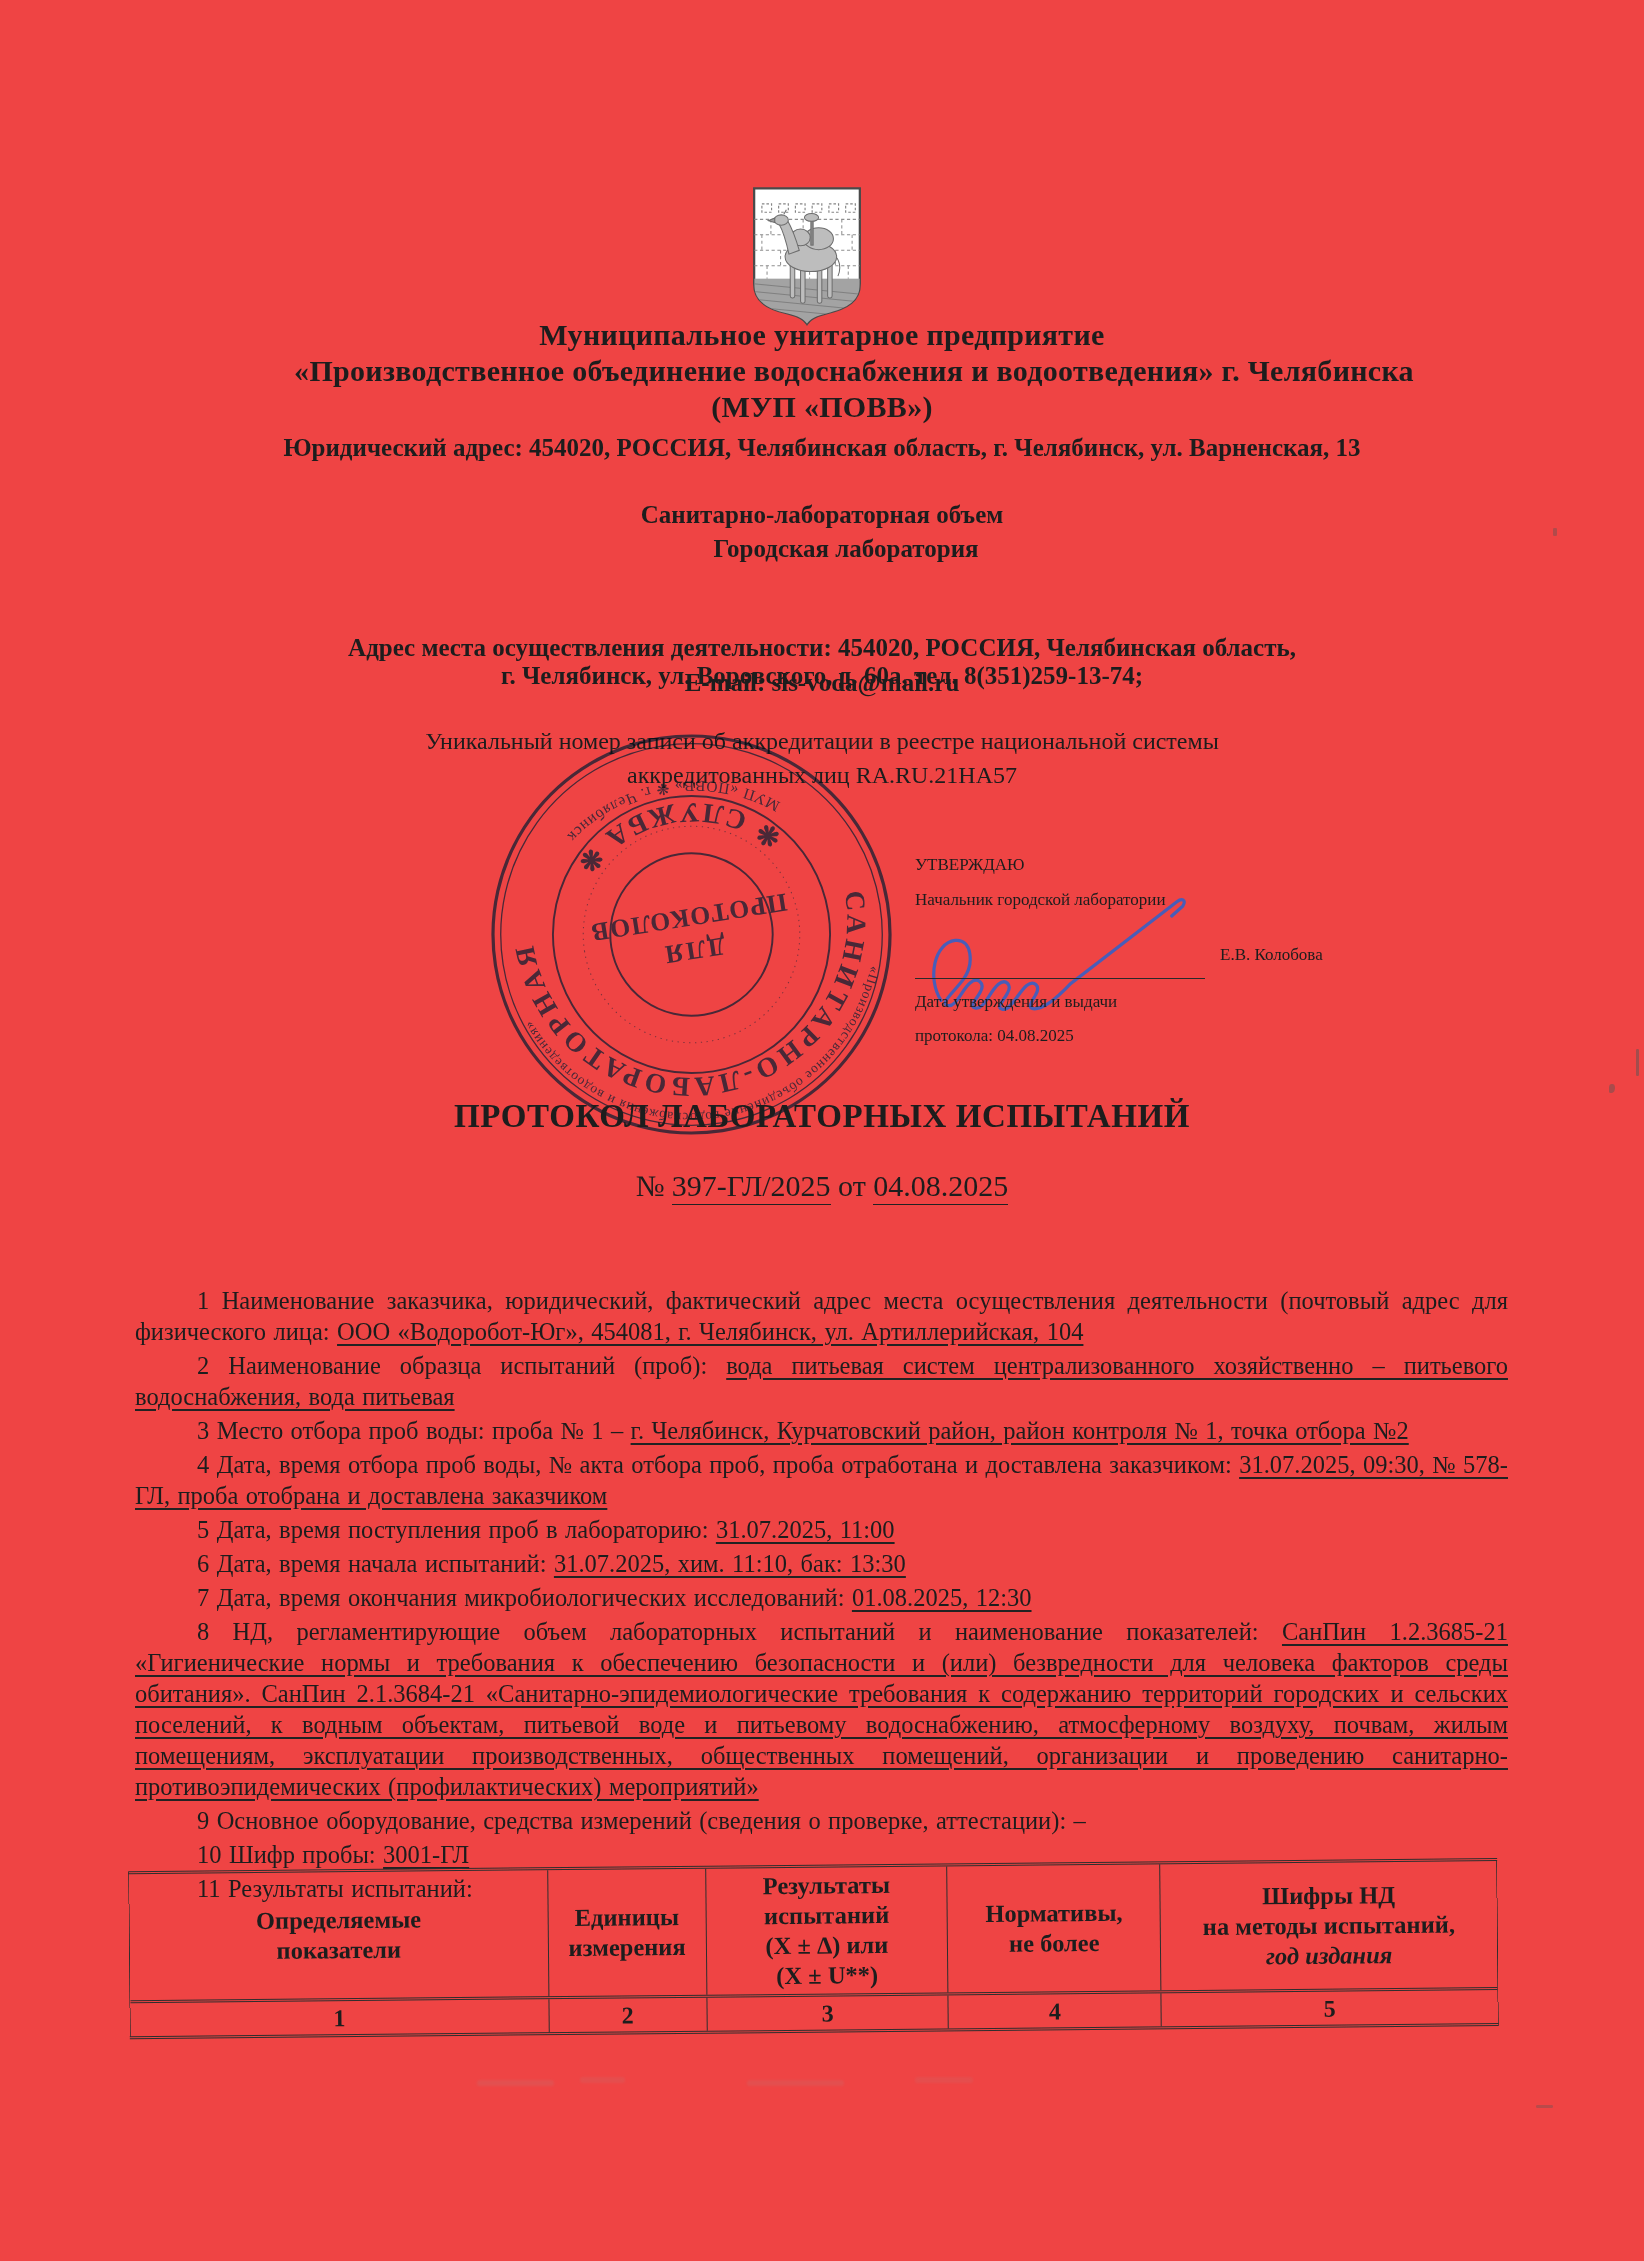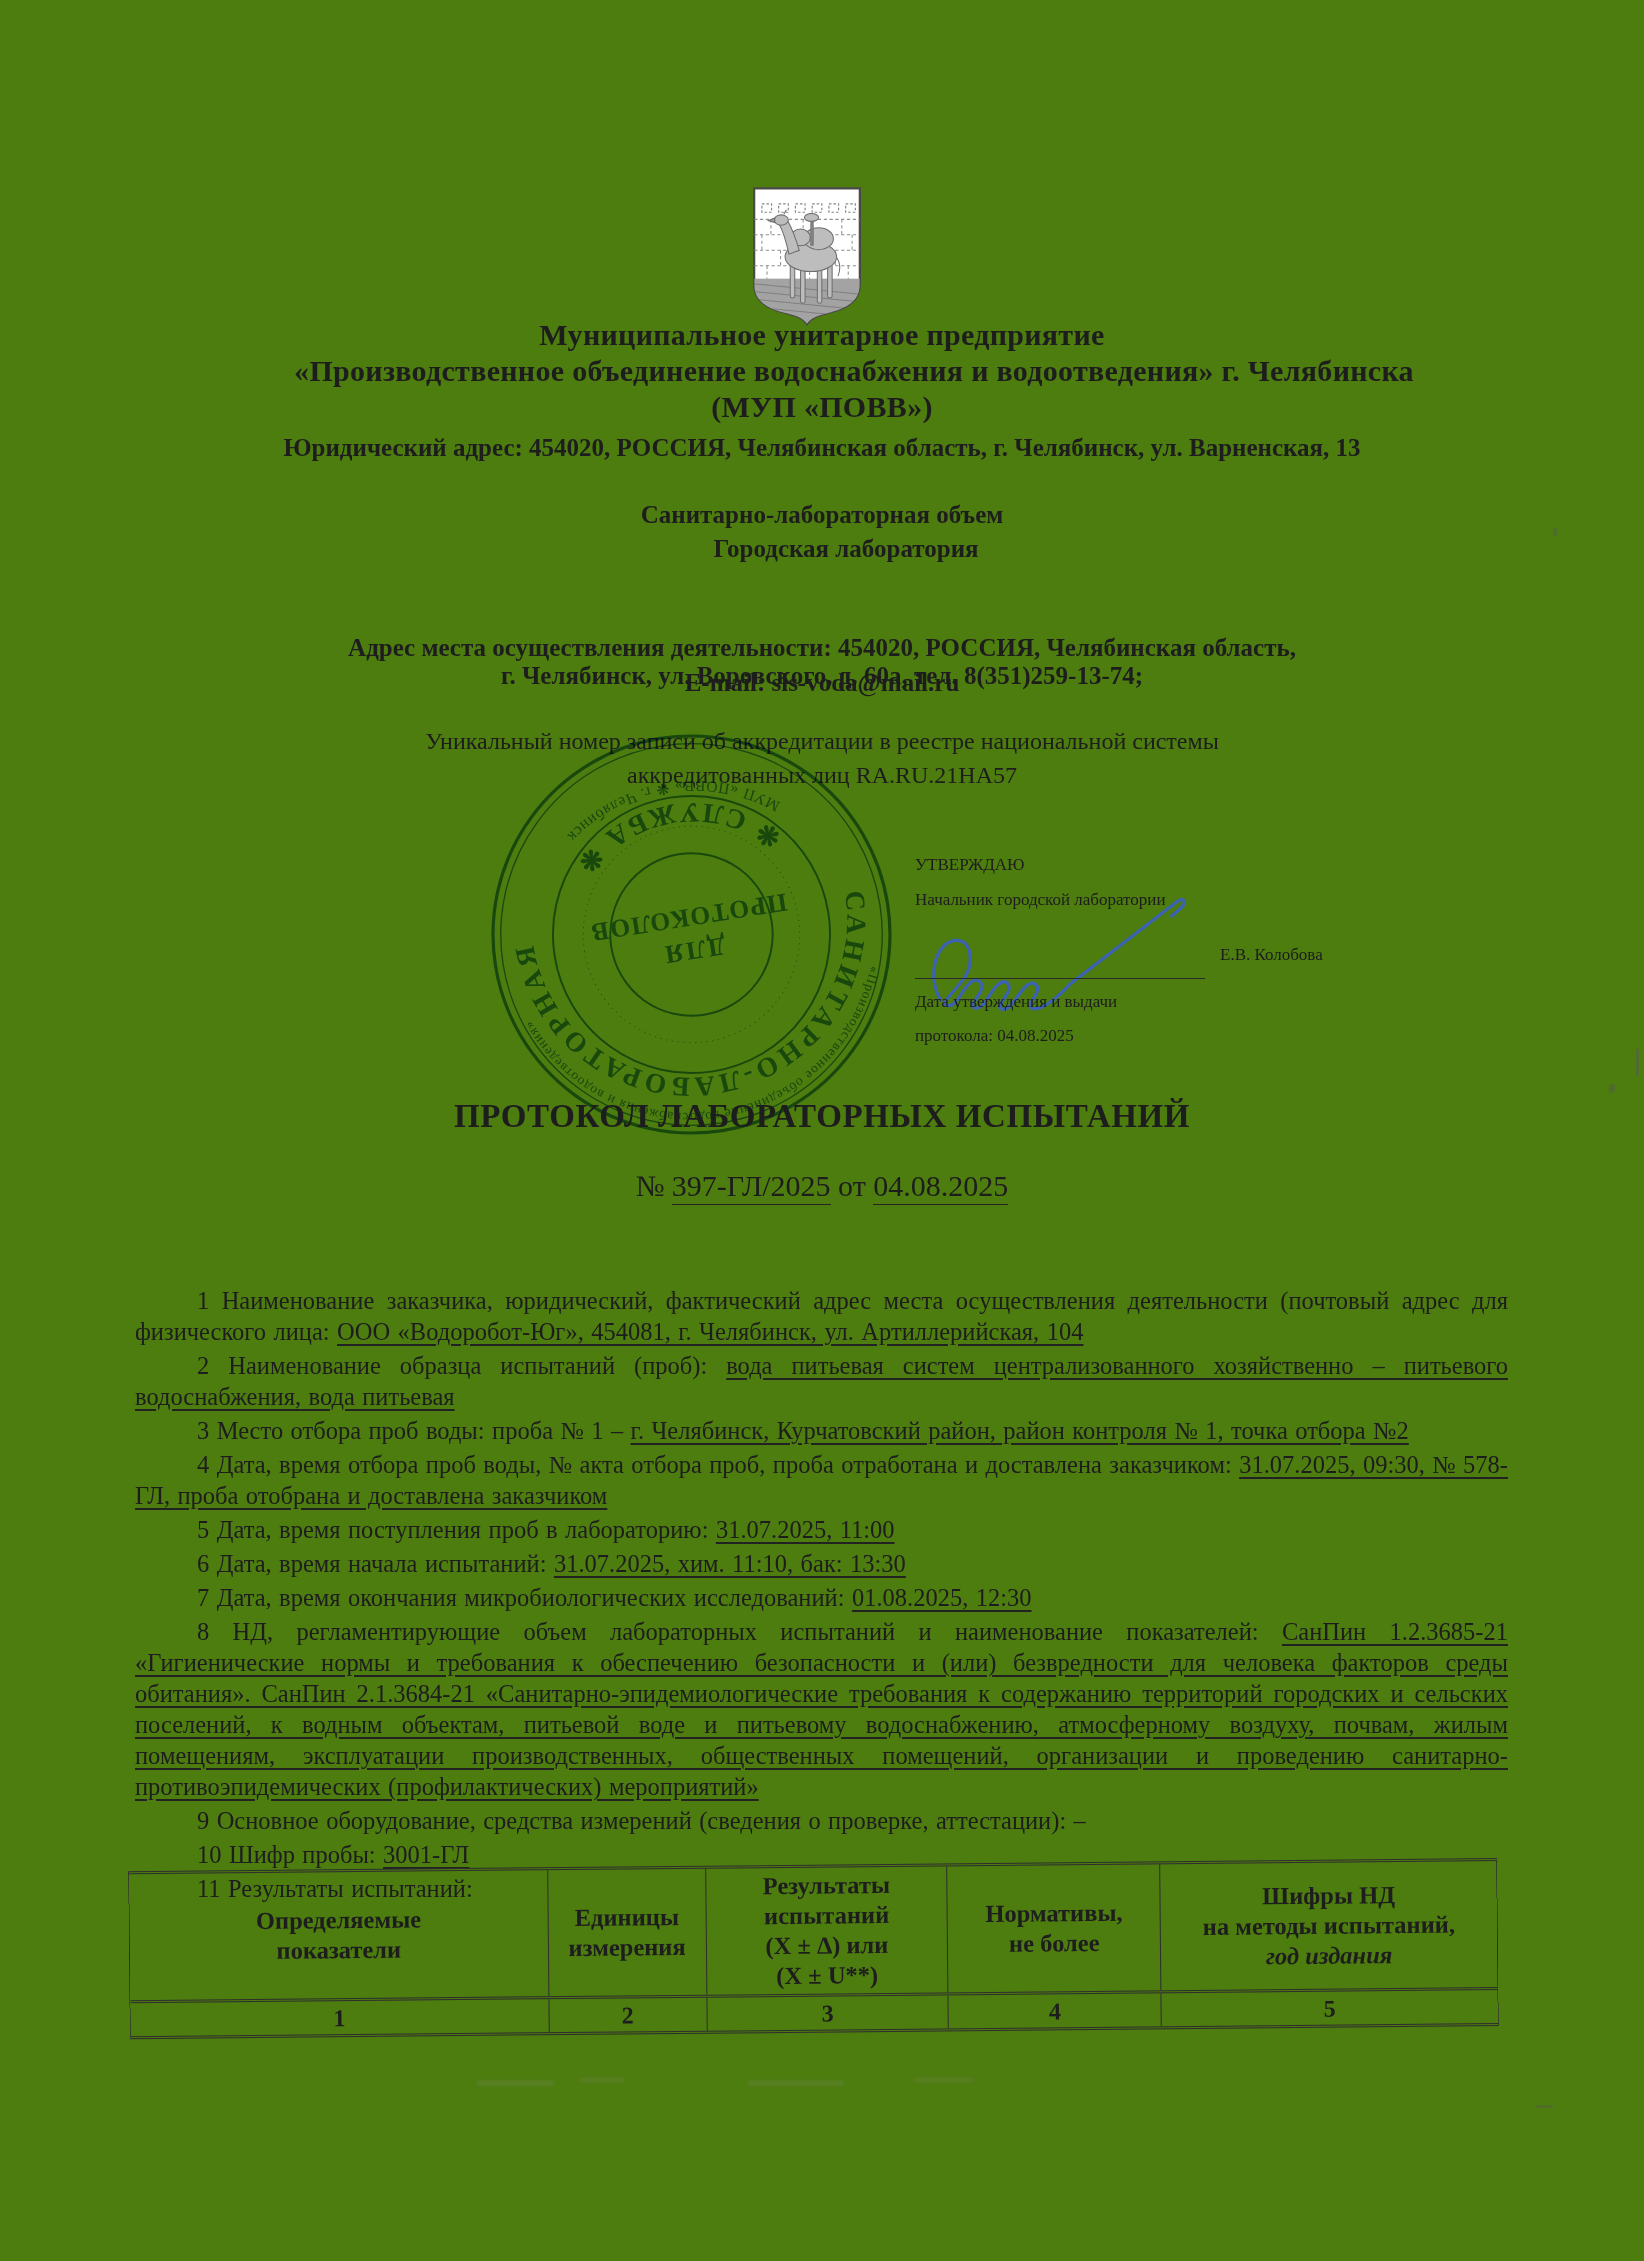--- a/index.html
+++ b/index.html
@@ -1,17 +1,17 @@
 <!DOCTYPE html>
 <html style="font-size:10.3px"><head>
 <meta charset="utf-8">
 <style>
   html,body{margin:0;padding:0;background:#ffffff;}
   .page{
-    position:relative;width:1644px;height:2261px;background:#4d7c0f;overflow:hidden;
+    position:relative;width:1644px;height:2261px;background:#ef4444;overflow:hidden;
     font-family:"Liberation Serif","DejaVu Serif",serif;color:#1d1d1d;
   }
   .abs{position:absolute;}
   .c{left:0;width:1644px;text-align:center;}
   .org{font-size:30px;line-height:35px;font-weight:bold;letter-spacing:0.3px;}
   .addr{font-size:25px;line-height:32px;font-weight:bold;}
   .acc{font-size:24px;line-height:32px;}
   .appr{font-size:17px;line-height:32px;}
   .doc-title{font-size:33px;font-weight:bold;letter-spacing:0.6px;margin-top:8px;}
   .proto{font-size:30px;}

